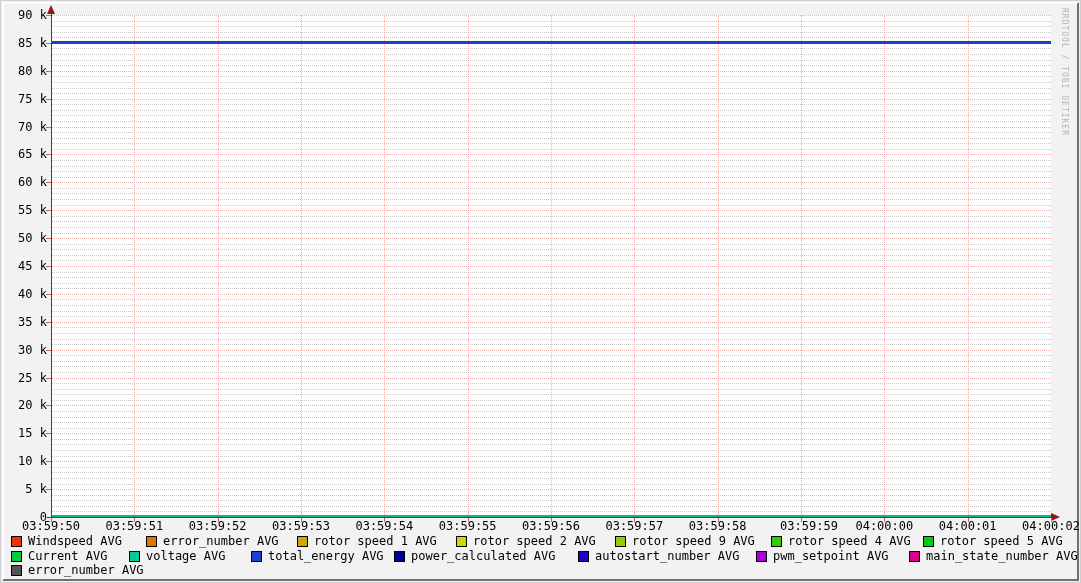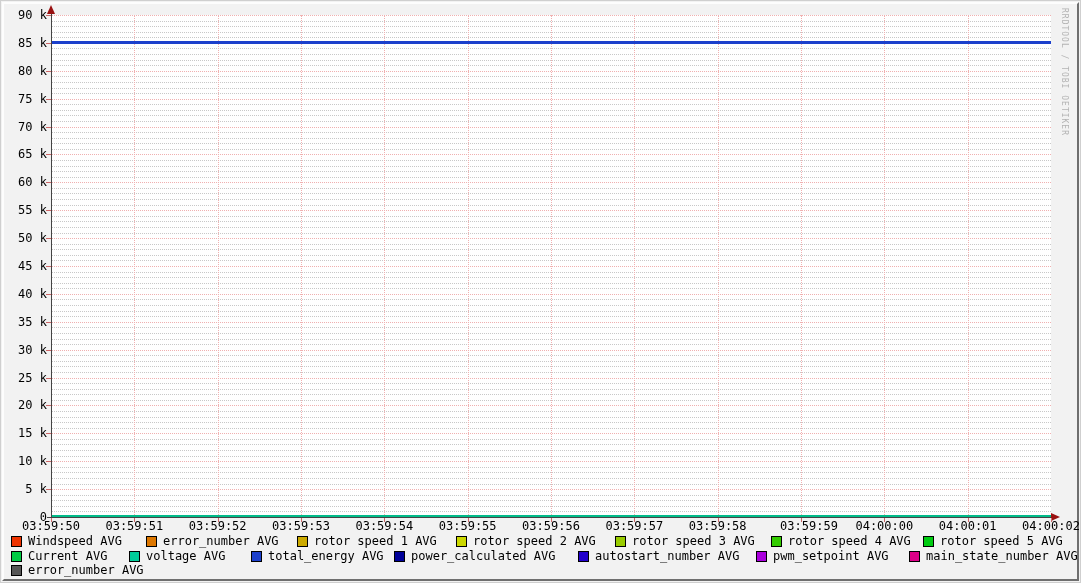--- a/index.html
+++ b/index.html
@@ -219,21 +219,21 @@
     <div class="leg" style="left: 296px; top: 534px;">
       <div class="sw" style="background: rgb(204, 170, 0);"></div>
       <div class="lb">rotor speed 1 AVG</div>
     </div>
     <div class="leg" style="left: 455px; top: 534px;">
       <div class="sw" style="background: rgb(204, 216, 0);"></div>
       <div class="lb">rotor speed 2 AVG</div>
     </div>
     <div class="leg" style="left: 614px; top: 534px;">
       <div class="sw" style="background: rgb(153, 204, 0);"></div>
-      <div class="lb">rotor speed 3 AVG</div>
+      <div class="lb">rotor speed 9 AVG</div>
     </div>
     <div class="leg" style="left: 770px; top: 534px;">
       <div class="sw" style="background: rgb(51, 204, 0);"></div>
       <div class="lb">rotor speed 4 AVG</div>
     </div>
     <div class="leg" style="left: 922px; top: 534px;">
       <div class="sw" style="background: rgb(0, 204, 17);"></div>
       <div class="lb">rotor speed 5 AVG</div>
     </div>
     <div class="leg" style="left: 10px; top: 549px;">

